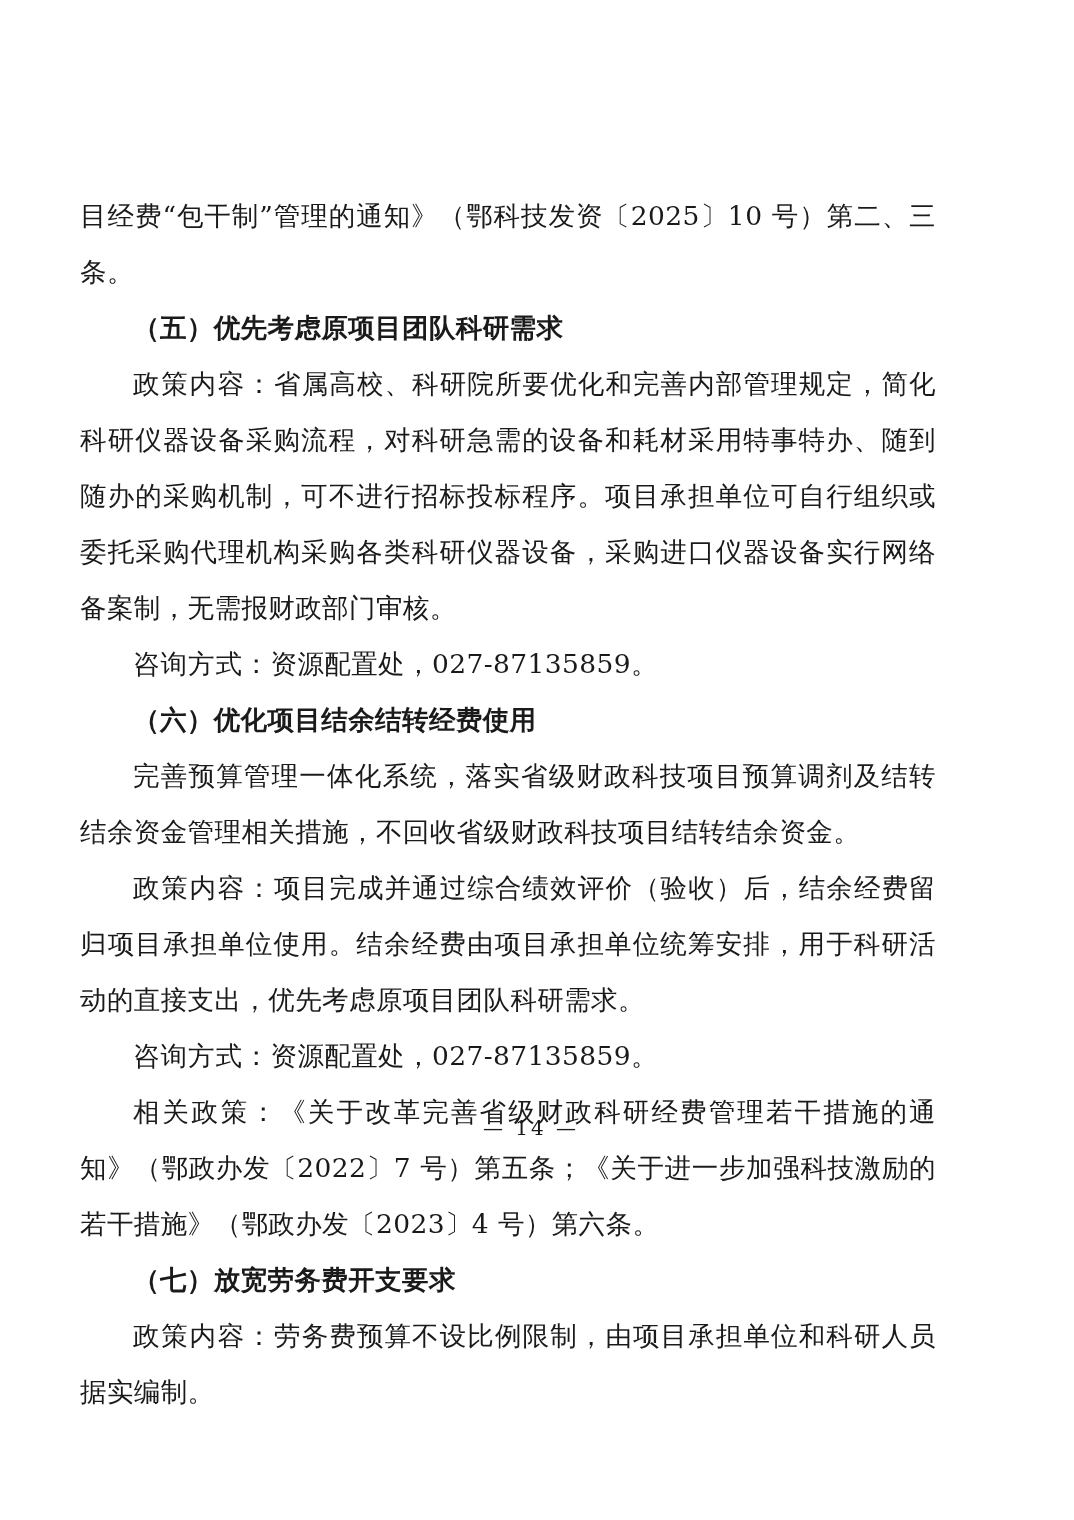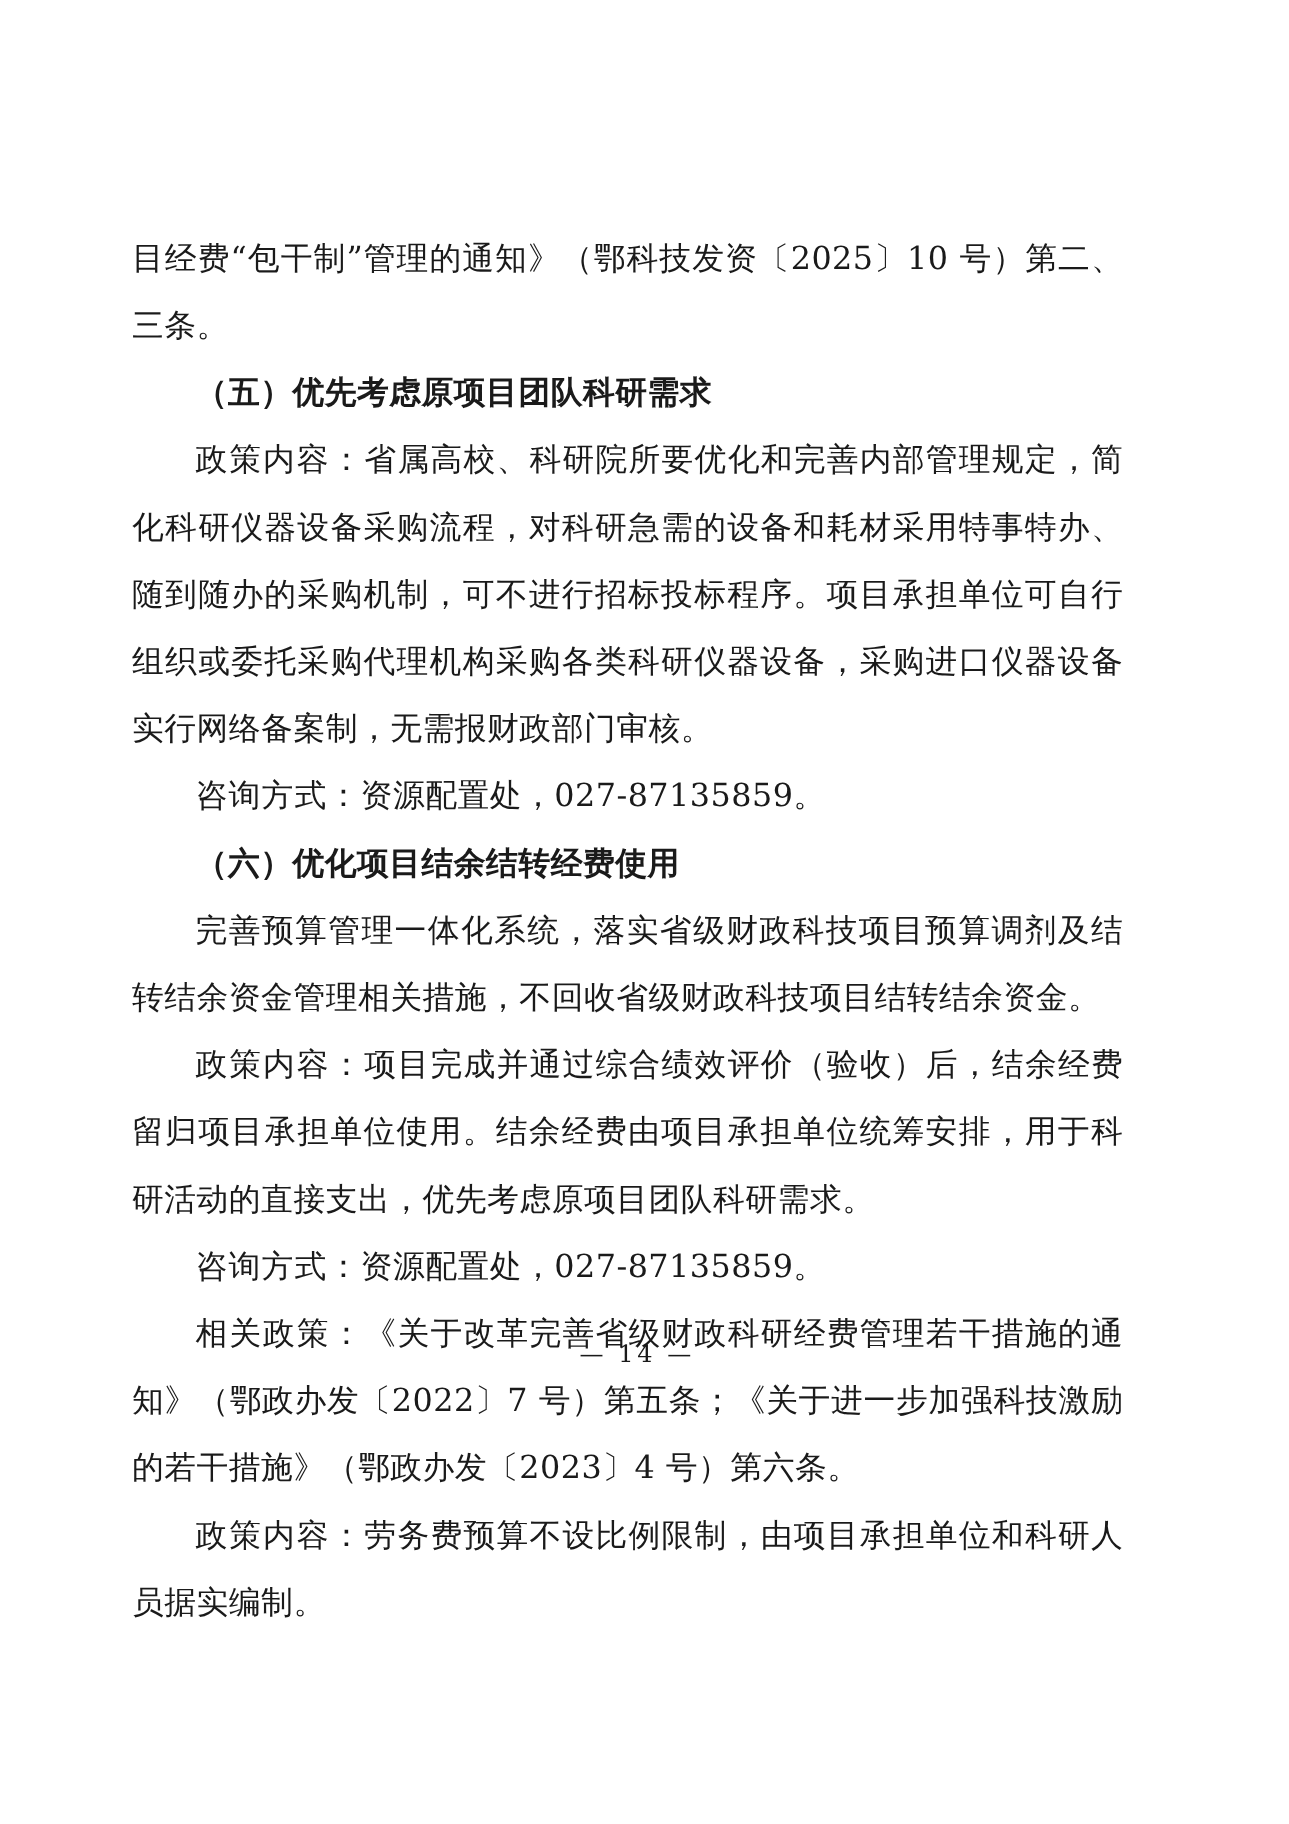--- a/index.html
+++ b/index.html
@@ -12,21 +12,21 @@
     height: 1520px;
     font-family: "DejaVu Serif", "Liberation Serif", serif;
     color: #1a1a1a;
     position: relative;
     overflow: hidden;
   }
   .page {
     box-sizing: border-box;
     width: 1074px;
     height: 1220px;
-    padding: 188px 138px 0 110px;
+    padding: 188px 138px 0 80px;
     position: relative;
   }
   .doc-body {
     font-size: 26.5px;
     line-height: 56px;
     letter-spacing: 0.4px;
     text-align: justify;
     text-justify: inter-ideograph;
   }
   p {
@@ -79,20 +79,21 @@
     <p class="heading">（六）优化项目结余结转经费使用</p>
 
     <p class="indent">完善预算管理一体化系统，落实省级财政科技项目预算调剂及结转结余资金管理相关措施，不回收省级财政科技项目结转结余资金。</p>
 
     <p class="indent"><span class="lead">政策内容：</span><span>项目完成并通过综合绩效评价（验收）后，结余经费留归项目承担单位使用。结余经费由项目承担单位统筹安排，用于科研活动的直接支出，优先考虑原项目团队科研需求。</span></p>
 
     <p class="indent"><span class="lead">咨询方式：</span><span>资源配置处，027-87135859。</span></p>
 
     <p class="indent"><span class="lead">相关政策：</span><span>《关于改革完善省级财政科研经费管理若干措施的通知》（鄂政办发〔2022〕7 号）第五条；《关于进一步加强科技激励的若干措施》（鄂政办发〔2023〕4 号）第六条。</span></p>
 
+    <p class="heading">（七）放宽劳务费开支要求</p>
 
     <p class="indent"><span class="lead">政策内容：</span><span>劳务费预算不设比例限制，由项目承担单位和科研人员据实编制。</span></p>
 
   </div>
 
   <div class="footer">
     <span class="pageno">— 14 —</span>
   </div>
 </div>
 

